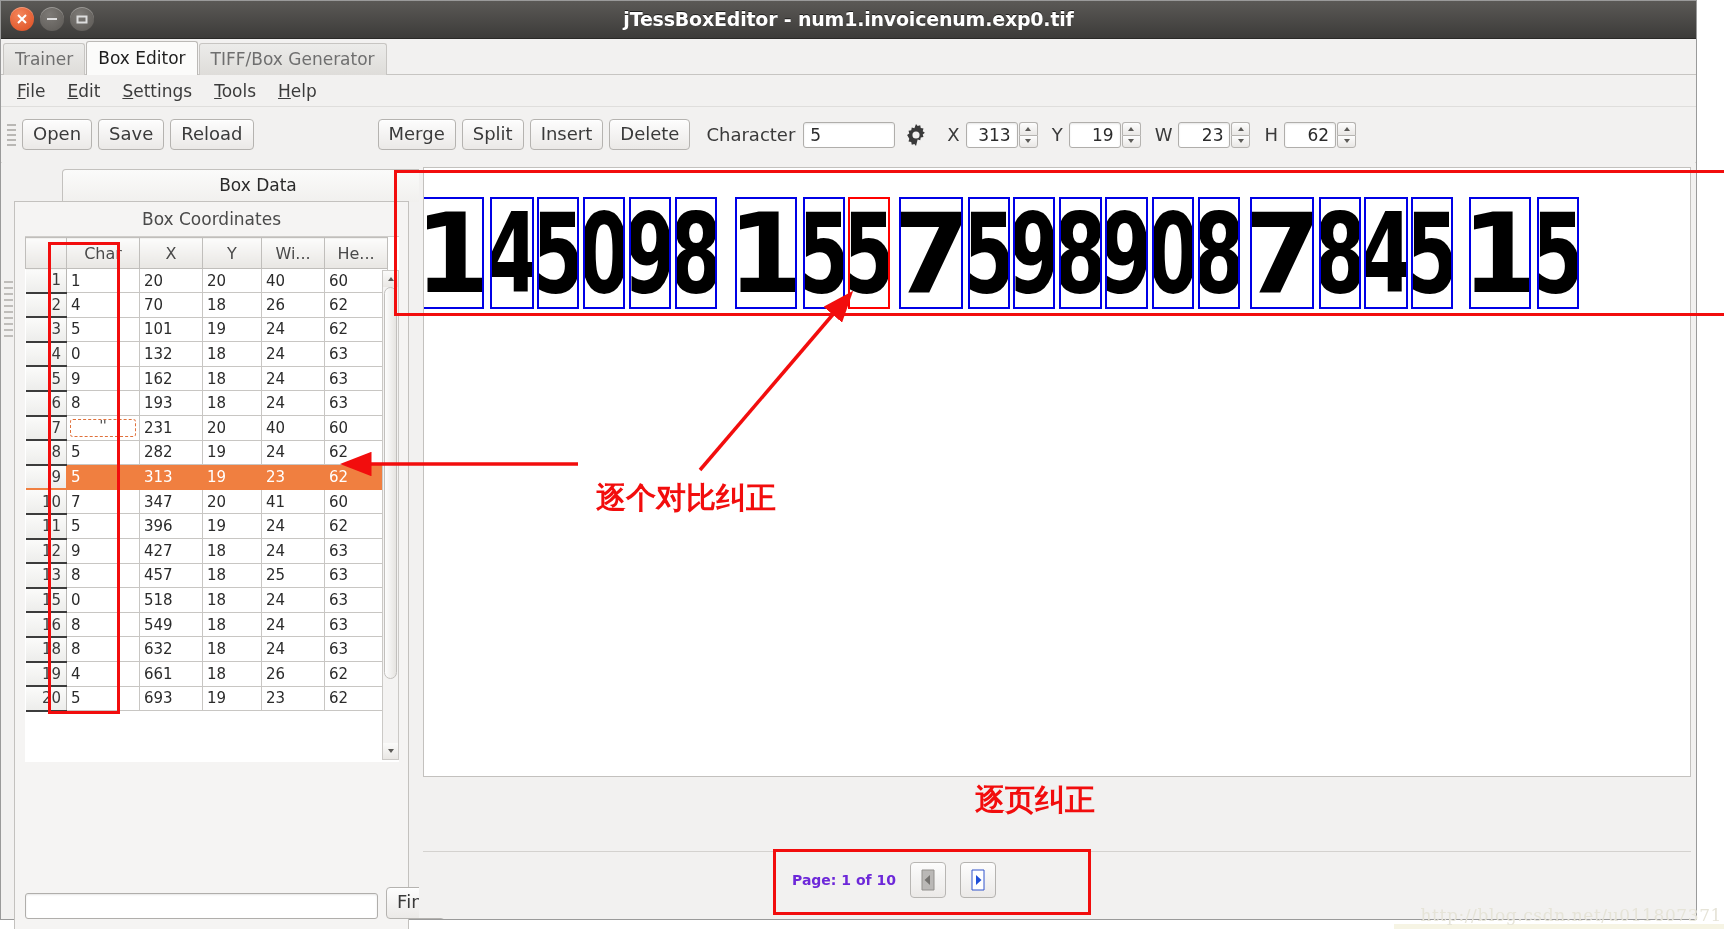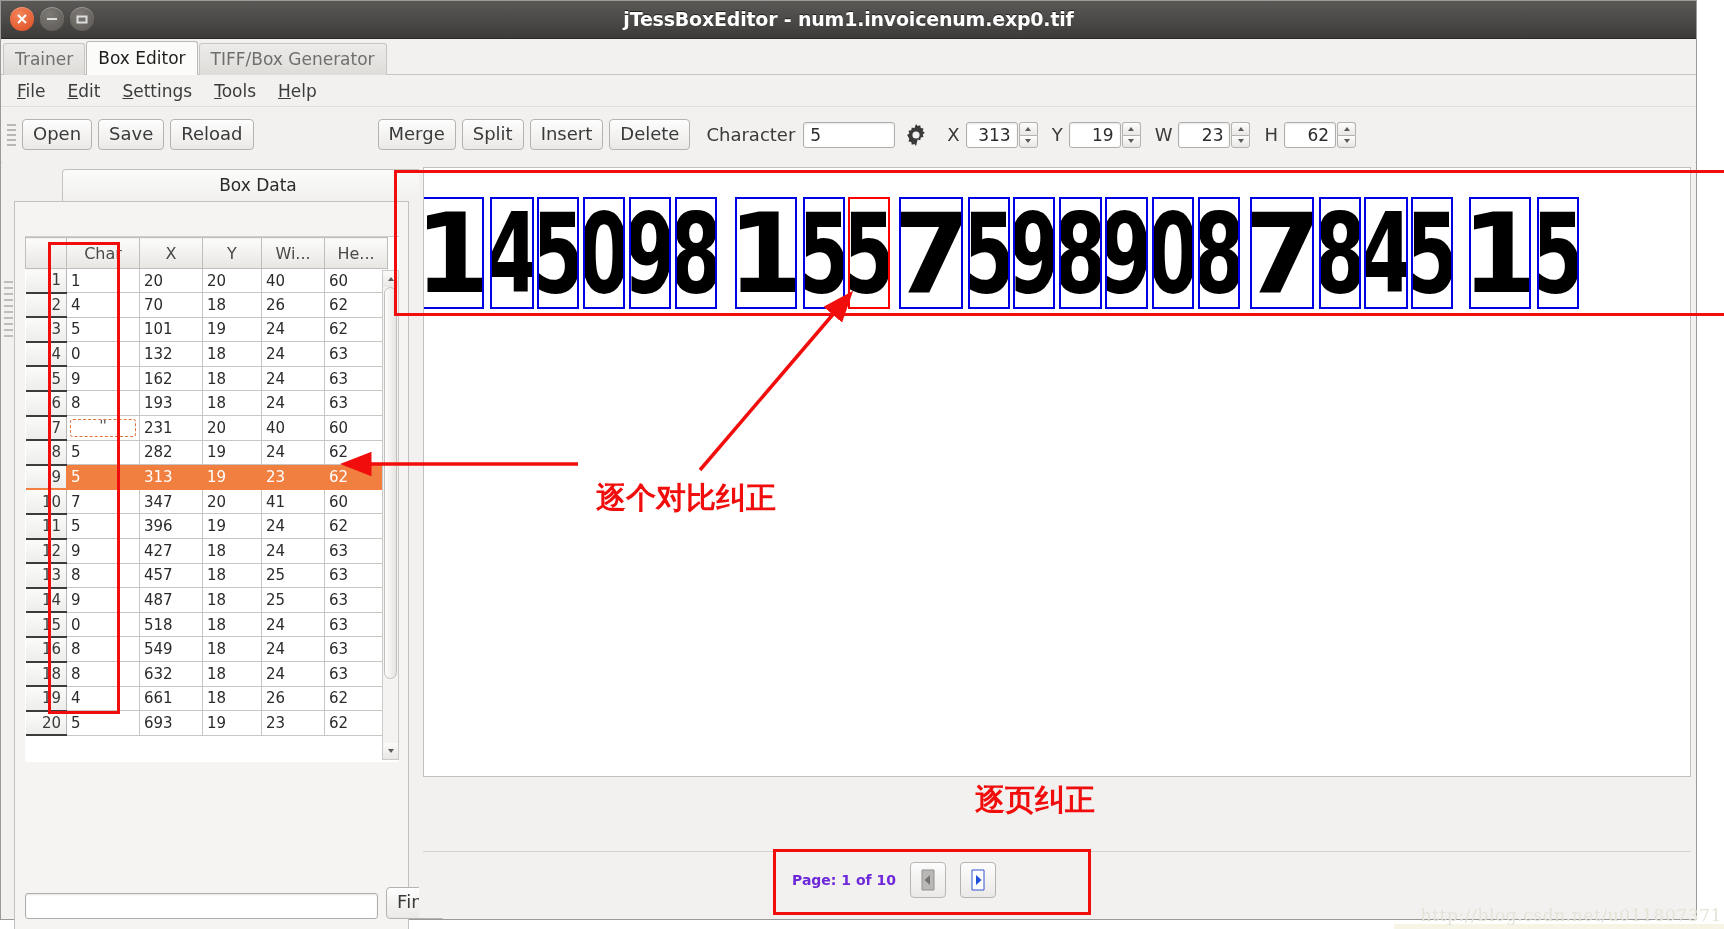--- a/index.html
+++ b/index.html
@@ -246,20 +246,21 @@
   <div id="content">
 
     <div id="leftpane">
       <div id="leftgrip"></div>
 
       <div id="left-tabs">
         <div class="ltab active">Box Data</div>
       </div>
 
       <div id="boxpanel">
+        <div id="boxpanel-title">Box Coordinates</div>
 
         <div id="tablewrap">
           <table>
             <thead>
               <tr>
                 <th class="colw-num"></th>
                 <th class="colw-char">Char</th>
                 <th class="colw-x">X</th>
                 <th class="colw-y">Y</th>
                 <th class="colw-w">Wi...</th>
@@ -362,28 +363,20 @@
                   <td class="colw-char">9</td>
                   <td class="colw-x">427</td>
                   <td class="colw-y">18</td>
                   <td class="colw-w">24</td>
                   <td class="colw-h">63</td>
                 </tr>
                 <tr>
                   <td class="rownum colw-num">13</td>
                   <td class="colw-char">8</td>
                   <td class="colw-x">457</td>
-                  <td class="colw-y">18</td>
-                  <td class="colw-w">25</td>
-                  <td class="colw-h">63</td>
-                </tr>
-                <tr>
-                  <td class="rownum colw-num">14</td>
-                  <td class="colw-char">9</td>
-                  <td class="colw-x">487</td>
                   <td class="colw-y">18</td>
                   <td class="colw-w">25</td>
                   <td class="colw-h">63</td>
                 </tr>
                 <tr>
                   <td class="rownum colw-num">15</td>
                   <td class="colw-char">0</td>
                   <td class="colw-x">518</td>
                   <td class="colw-y">18</td>
                   <td class="colw-w">24</td>

